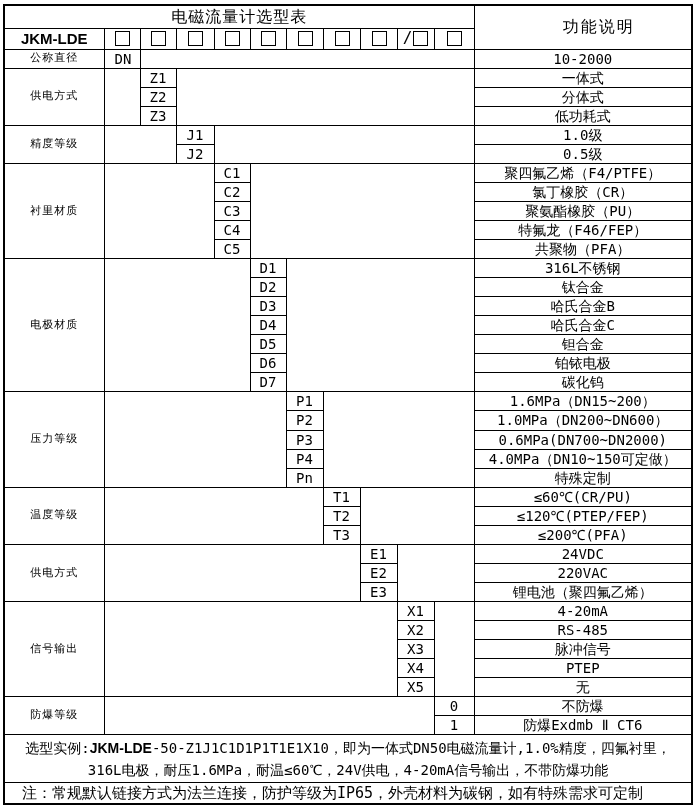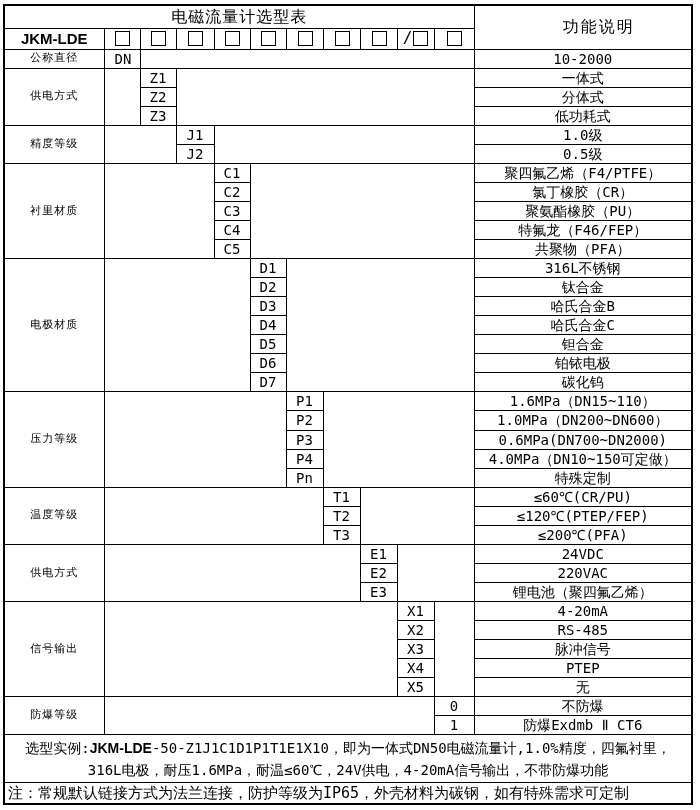--- a/index.html
+++ b/index.html
@@ -16,21 +16,21 @@
   .func-hdr{font-size:16px;letter-spacing:2px;padding-left:32px;}
   .cat{font-size:11px;letter-spacing:1px;}
   .model-cell{font-family:"Liberation Sans", sans-serif;font-weight:bold;font-size:15px;}
   .code-l{text-align:left;padding-left:10px;}
   .box{display:inline-block;width:13px;height:13px;border:1px solid #000;
        vertical-align:middle;background:#fff;}
   .pre{display:inline;font-size:16px;vertical-align:middle;margin-right:1px;}
   .example-cell{font-size:14px;}
   .example-cell .ln{line-height:22px;}
   .example-cell b{font-family:"Liberation Sans", sans-serif;}
-  .note-cell{text-align:left;padding-left:3px;font-size:15px;}
+  .note-cell{text-align:left;padding-left:17px;font-size:15px;}
 </style>
 </head>
 <body>
 
 <div class="page">
 <table class="sel">
   <colgroup>
     <col style="width:100px">
         <col style="width:36px">
         <col style="width:36px">
@@ -154,21 +154,21 @@
   <tr class="rd">
     <td>D7</td>
     <td>碳化钨</td>
   </tr>
 
   <tr class="rd">
     <td class="cat" rowspan="5">压力等级</td>
     <td colspan="5" rowspan="5"></td>
     <td>P1</td>
     <td colspan="4" rowspan="5"></td>
-    <td>1.6MPa（DN15~110）</td>
+    <td>1.6MPa（DN15~200）</td>
   </tr>
   <tr class="rd">
     <td>P2</td>
     <td>1.0MPa（DN200~DN600）</td>
   </tr>
   <tr class="rd">
     <td>P3</td>
     <td>0.6MPa(DN700~DN2000)</td>
   </tr>
   <tr class="rd">

